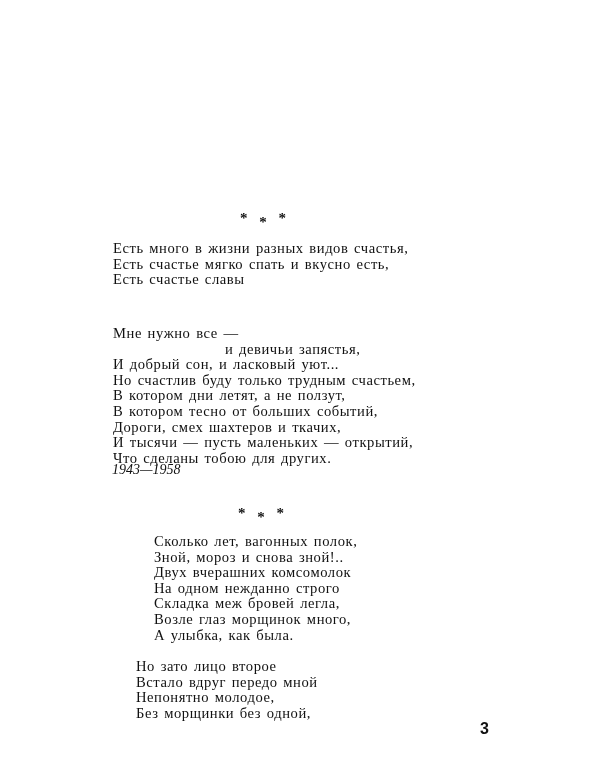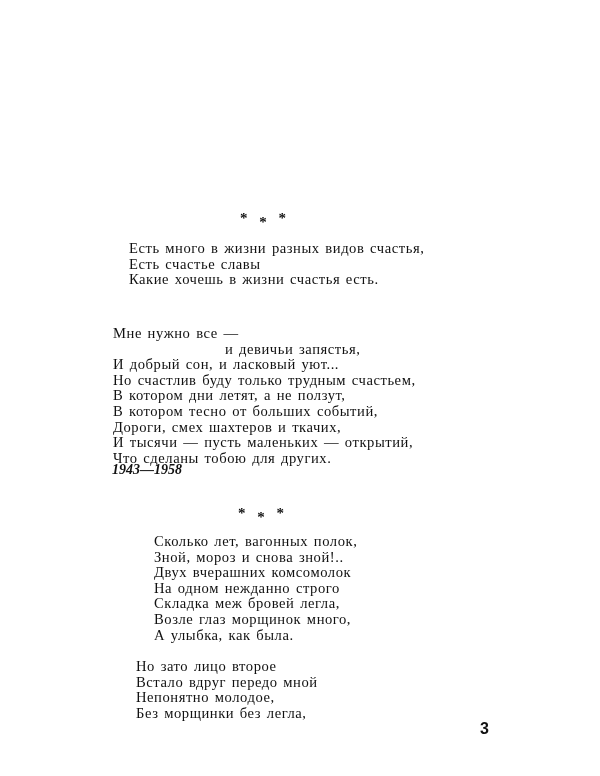--- a/index.html
+++ b/index.html
@@ -5,39 +5,39 @@
     html, body { margin: 0; padding: 0; background: #ffffff; }
     body { width: 600px; height: 776px; position: relative; overflow: hidden;
            font-family: "Liberation Serif", "DejaVu Serif", serif; color: #111; }
     .stars { position: absolute; font-size: 15px; letter-spacing: 4px; font-weight: bold; }
     .stars span { display: inline-block; }
     .stars span.mid { transform: translateY(4px); }
     .stanza { position: absolute; margin: 0; padding: 0; }
     .line { display: block; font-size: 14.6px; line-height: 15.6px; white-space: pre;
             letter-spacing: 0.55px; word-spacing: 1.5px; }
     .line.indent { padding-left: 112px; }
-    .date { position: absolute; font-style: italic; font-weight: bold; font-size: 14px; text-align: right; }
+    .date { position: absolute; font-style: italic; font-weight: normal; font-size: 14px; text-align: right; }
     .pagenum { position: absolute; font-family: "Liberation Sans", "DejaVu Sans", sans-serif;
                font-weight: bold; font-size: 16px; }
   </style>
 </head>
 <body>
 
 <div>
 
   <div class="stars" style="left:240px; top:210px;">
     <span>*</span>
     <span class="mid">*</span>
     <span>*</span>
   </div>
 
-  <div class="stanza" style="left:113px; top:241px;margin-left:16px;">
+  <div class="stanza" style="left:113px; top:241px;">
     <span class="line">Есть много в жизни разных видов счастья,</span>
+    <span class="line">Есть счастье мягко спать и вкусно есть,</span>
     <span class="line">Есть счастье славы</span>
-    <span class="line">Какие хочешь в жизни счастья есть.</span>
   </div>
 
   <div class="stanza" style="left:113px; top:326px;">
     <span class="line">Мне нужно все —</span>
     <span class="line indent">и девичьи запястья,</span>
     <span class="line">И добрый сон, и ласковый уют...</span>
     <span class="line">Но счастлив буду только трудным счастьем,</span>
     <span class="line">В котором дни летят, а не ползут,</span>
     <span class="line">В котором тесно от больших событий,</span>
     <span class="line">Дороги, смех шахтеров и ткачих,</span>
@@ -60,18 +60,18 @@
     <span class="line">На одном нежданно строго</span>
     <span class="line">Складка меж бровей легла,</span>
     <span class="line">Возле глаз морщинок много,</span>
     <span class="line">А улыбка, как была.</span>
   </div>
 
   <div class="stanza" style="left:136px; top:659px;">
     <span class="line">Но зато лицо второе</span>
     <span class="line">Встало вдруг передо мной</span>
     <span class="line">Непонятно молодое,</span>
-    <span class="line">Без морщинки без легла,</span>
+    <span class="line">Без морщинки без одной,</span>
   </div>
 
   <div class="pagenum" style="left:480px; top:720px;">3</div>
 
 </div>
 
 </body></html>

